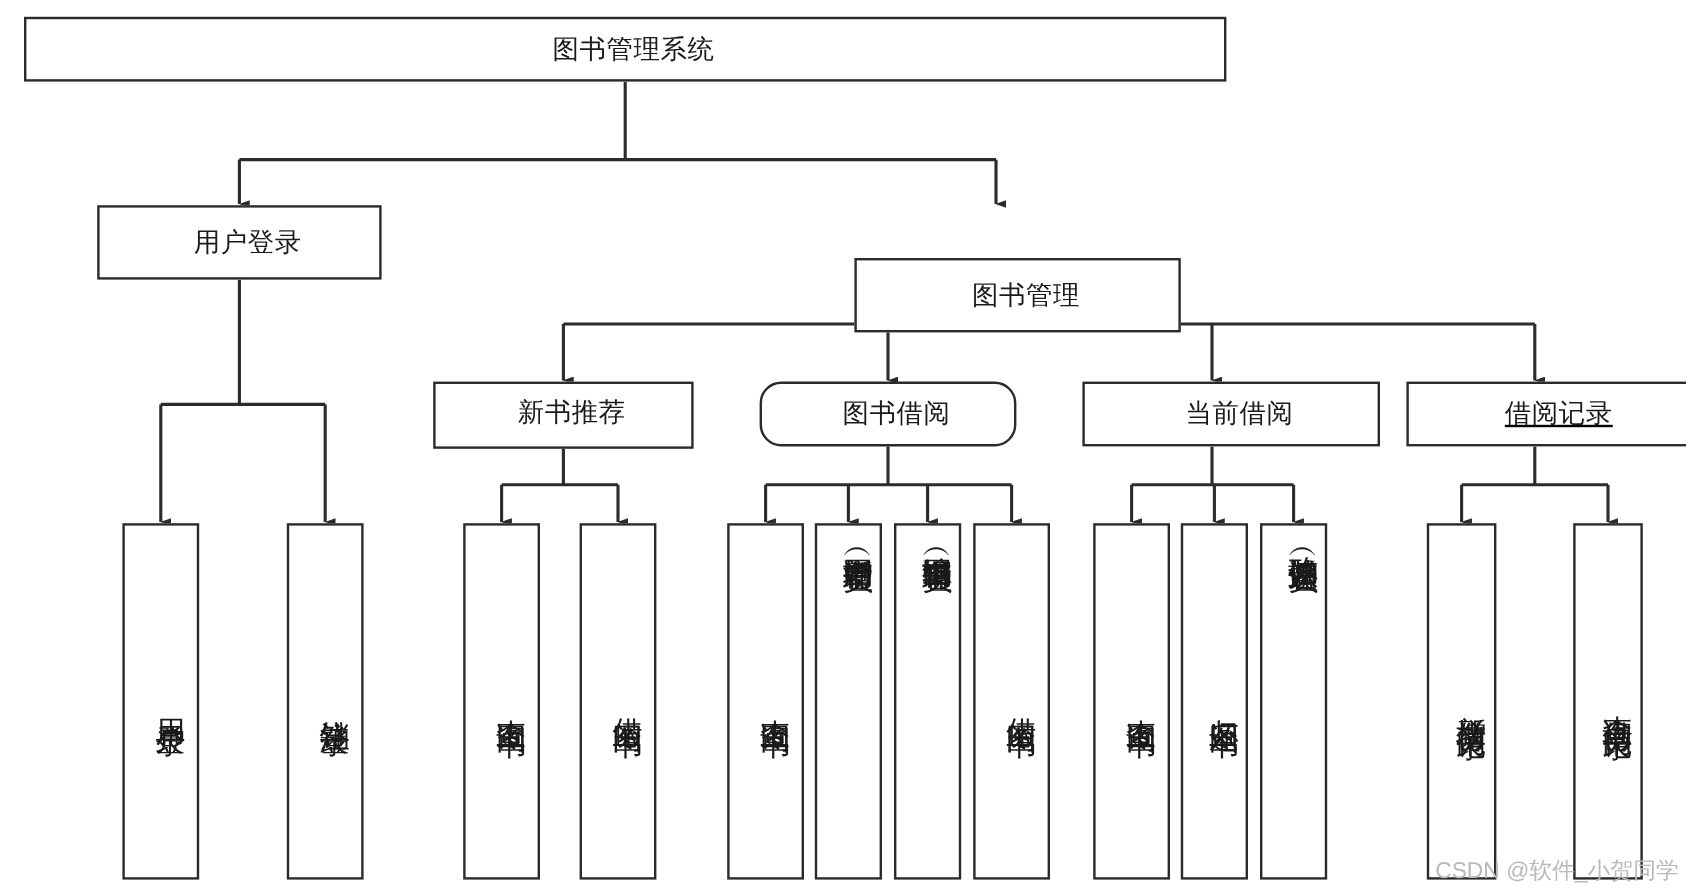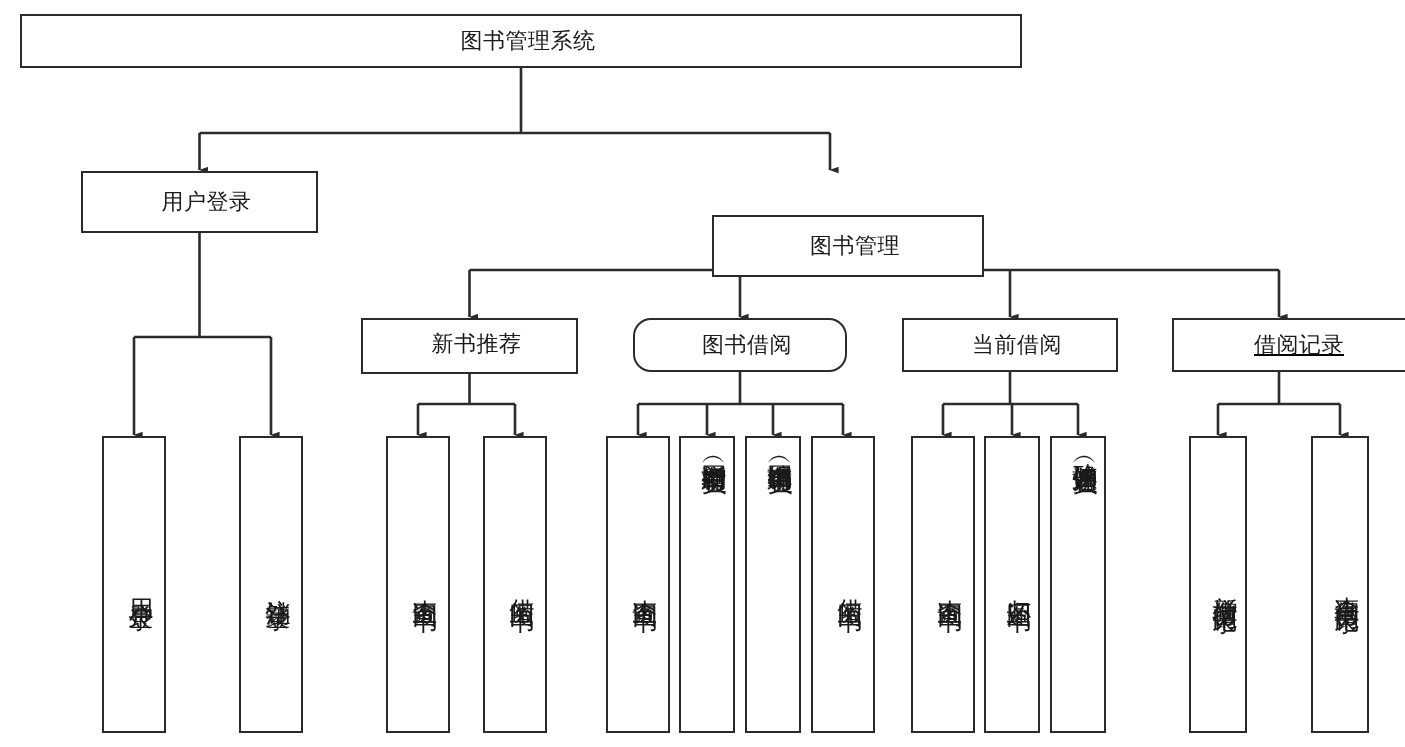--- a/index.html
+++ b/index.html
@@ -132,21 +132,21 @@
       </div>
       <div class="node horizontal" style="left: 712px; top: 171px; width: 272px; height: 62px; margin-top: 44px;">
         <span class="node-label">图书管理</span>
       </div>
       <div class="node horizontal" style="left: 361px; top: 318px; width: 217px; height: 56px; font-family: Liberation Mono, monospace;">
         <span class="node-label">新书推荐</span>
       </div>
       <div class="node horizontal" style="left: 633px; top: 318px; width: 214px; height: 54px; border-radius: 18px;">
         <span class="node-label">图书借阅</span>
       </div>
-      <div class="node horizontal" style="left: 902px; top: 318px; width: 216px; height: 54px;">
+      <div class="node horizontal" style="left: 902px; top: 318px; width: 248px; height: 54px;">
         <span class="node-label">当前借阅</span>
       </div>
       <div class="node horizontal" style="left: 1172px; top: 318px; width: 240px; height: 54px; text-decoration: underline;">
         <span class="node-label">借阅记录</span>
       </div>
       <div class="node vertical centered" style="left: 102px; top: 436px; width: 64px; height: 297px;">
         <span class="node-label">用户登录</span>
       </div>
       <div class="node vertical centered" style="left: 239px; top: 436px; width: 64px; height: 297px;">
         <span class="node-label">注销登录</span>
@@ -179,14 +179,15 @@
         <span class="node-label">确认归还（管理员）</span>
       </div>
       <div class="node vertical centered" style="left: 1189px; top: 436px; width: 58px; height: 297px;">
         <span class="node-label">新增借阅记录</span>
       </div>
       <div class="node vertical centered" style="left: 1311px; top: 436px; width: 58px; height: 297px;">
         <span class="node-label">查询借阅记录</span>
       </div>
     </div>
 
+  <div id="watermark">CSDN @软件_小贺同学</div>
 
 </div>
 
 </body></html>

